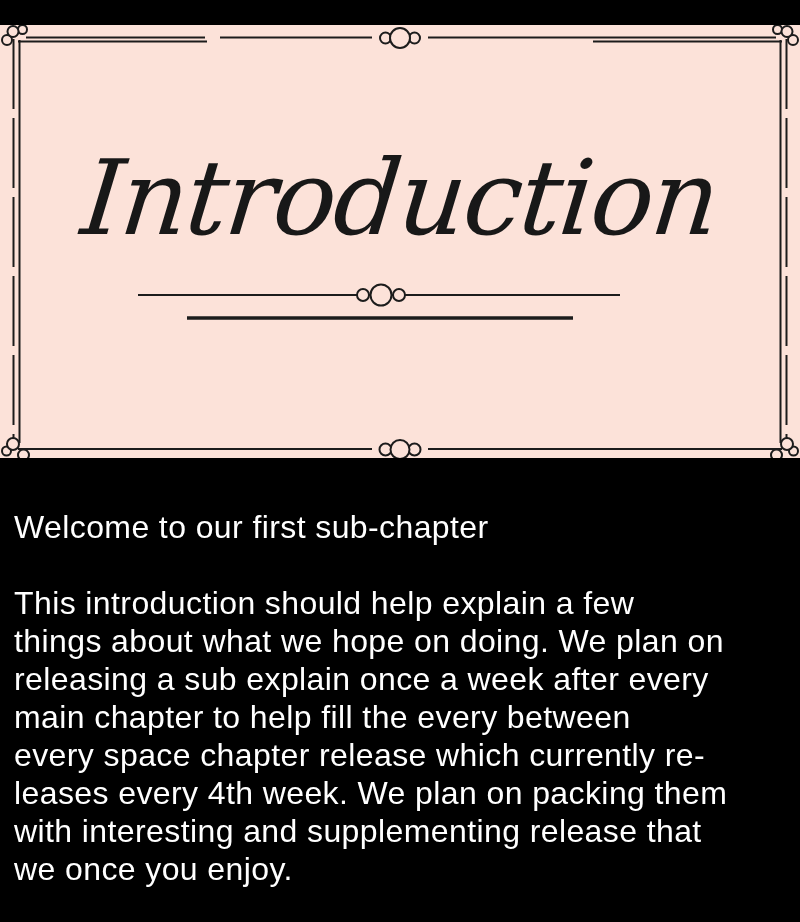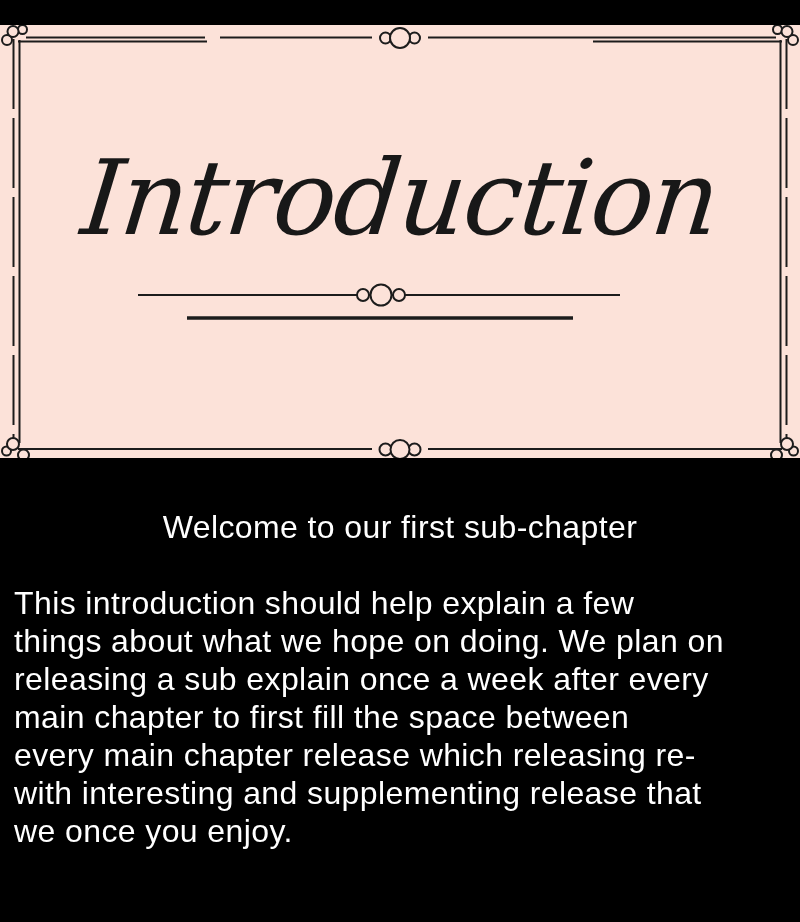--- a/index.html
+++ b/index.html
@@ -32,21 +32,21 @@
     color:var(--title-ink,#181818);
     transform:skewX(-6deg);
   }
   .text-section{
     padding:50px 14px 0 14px;
     color:var(--body-text,#ffffff);
     font-size:32px;
     line-height:38px;
     letter-spacing:0.4px;
   }
-  .heading{white-space:nowrap;text-align:center;}
+  .heading{white-space:nowrap;}
   .blank-line{height:38px;}
   .paragraph div{white-space:nowrap;}
 </style>
 </head>
 <body>
 
 <div class="page">
 
   <div class="top-bar"></div>
 
@@ -115,20 +115,21 @@
     <div class="card-title">Introduction</div>
   </div>
 
   <div class="text-section">
     <div class="heading">Welcome to our first sub-chapter</div>
     <div class="blank-line"></div>
     <div class="paragraph">
       <div>This introduction should help explain a few</div>
       <div>things about what we hope on doing. We plan on</div>
       <div>releasing a sub explain once a week after every</div>
-      <div>main chapter to first fill the space between</div>
-      <div>every main chapter release which releasing re-</div>
+      <div>main chapter to help fill the every between</div>
+      <div>every space chapter release which currently re-</div>
+      <div>leases every 4th week. We plan on packing them</div>
       <div>with interesting and supplementing release that</div>
       <div>we once you enjoy.</div>
     </div>
   </div>
 
 </div>
 
 </body></html>

